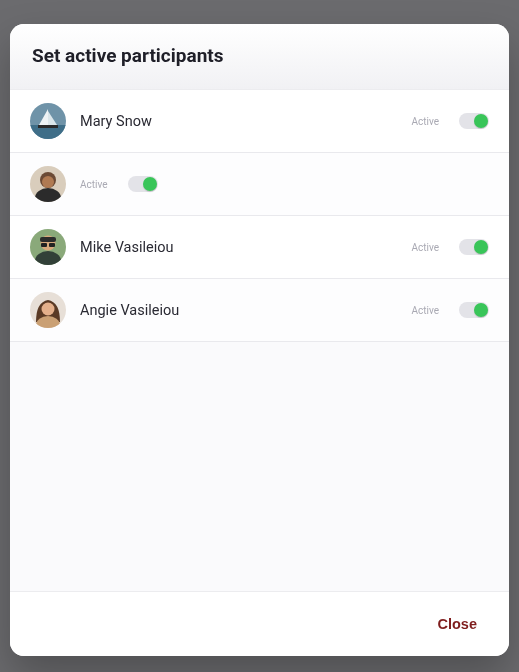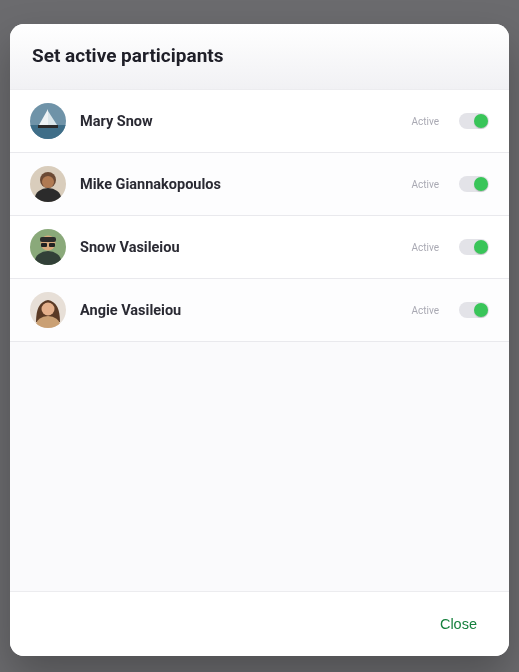--- a/index.html
+++ b/index.html
@@ -56,21 +56,21 @@
     flex-shrink: 0;
     overflow: hidden;
     display: flex; align-items: center; justify-content: center;
   }
   .avatar svg { width: 100%; height: 100%; display: block; }
 
   .name {
     flex: 1;
     font-size: 14.5px;
     color: #2a2a33;
-    font-weight: 700;
+    font-weight: 400;
   }
 
   .status {
     font-size: 10px;
     color: #a9a9b3;
     margin-right: 6px;
   }
 
   .toggle {
     width: 30px; height: 16px;
@@ -92,23 +92,23 @@
 
   .modal-footer {
     border-top: 1px solid #ececef;
     padding: 18px 22px;
     display: flex;
     justify-content: flex-end;
     background: #fff;
   }
   .close-btn {
     background: none; border: none;
-    color: #15803d;
+    color: #7f1d1d;
     font-size: 14.5px;
-    font-weight: 400;
+    font-weight: 700;
     cursor: pointer;
     padding: 6px 10px;
   }
 </style>
 </head>
 <body>
 
 <div class="overlay"></div>
 
 <div class="modal">
@@ -136,38 +136,37 @@
       </div>
       <div class="row">
         <div class="avatar">
           <svg viewBox="0 0 36 36">
             <rect width="36" height="36" fill="#d9cdbc"></rect>
             <circle cx="18" cy="14" r="8" fill="#6b4a35"></circle>
             <ellipse cx="18" cy="32" rx="13" ry="10" fill="#2b2b2b"></ellipse>
             <circle cx="18" cy="16" r="6" fill="#b07a52"></circle>
           </svg>
         </div>
-        <div class="name">Mike Giannakopoulos</div>
         <div class="status">Active</div>
         <div class="toggle on">
           <div class="knob"></div>
         </div>
       </div>
       <div class="row">
         <div class="avatar">
           <svg viewBox="0 0 36 36">
             <rect width="36" height="36" fill="#8aa97a"></rect>
             <ellipse cx="18" cy="32" rx="13" ry="10" fill="#324038"></ellipse>
             <circle cx="18" cy="14" r="7.5" fill="#d8a97d"></circle>
             <rect x="10" y="8" width="16" height="5" rx="2" fill="#2c2c2c"></rect>
             <rect x="11" y="14" width="6" height="4" rx="1" fill="#222"></rect>
             <rect x="19" y="14" width="6" height="4" rx="1" fill="#222"></rect>
           </svg>
         </div>
-        <div class="name">Snow Vasileiou</div>
+        <div class="name">Mike Vasileiou</div>
         <div class="status">Active</div>
         <div class="toggle on">
           <div class="knob"></div>
         </div>
       </div>
       <div class="row">
         <div class="avatar">
           <svg viewBox="0 0 36 36">
             <rect width="36" height="36" fill="#e7dfd7"></rect>
             <path d="M6 30 Q6 10 18 8 Q30 10 30 30 Z" fill="#5a3a25"></path>

